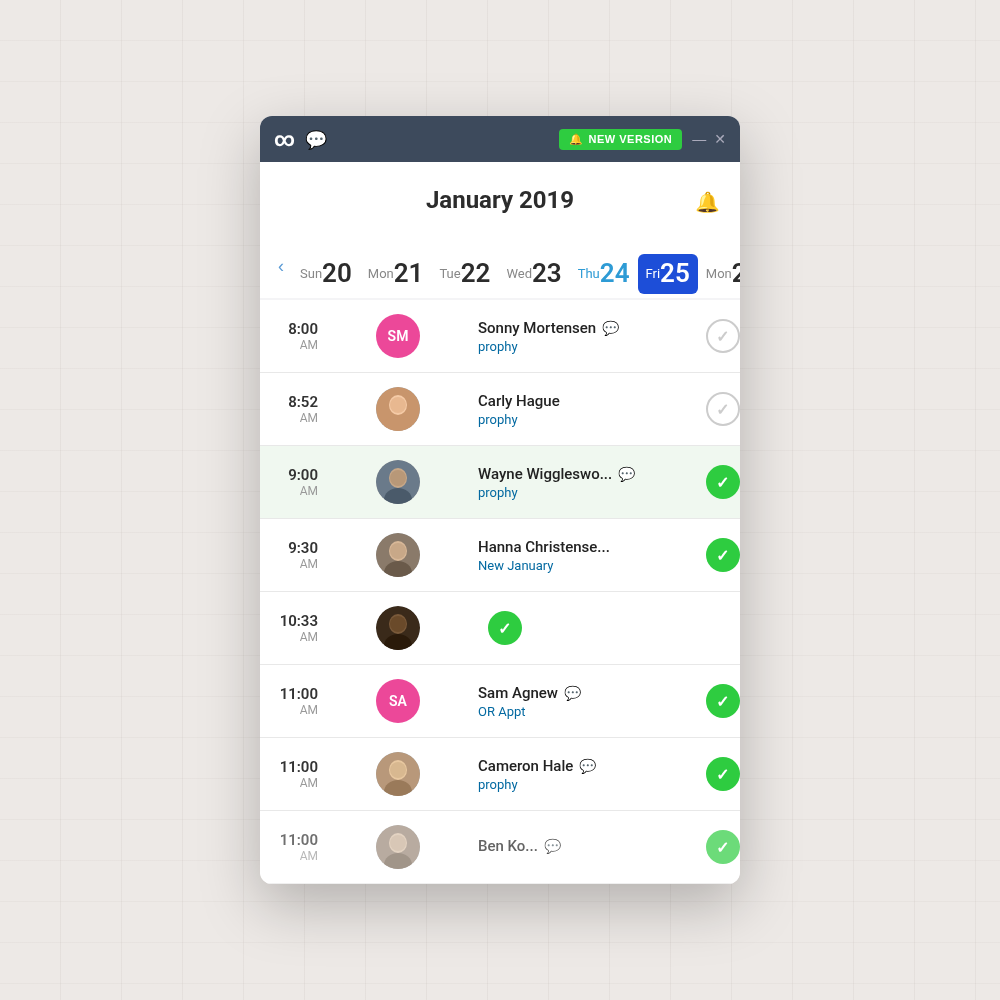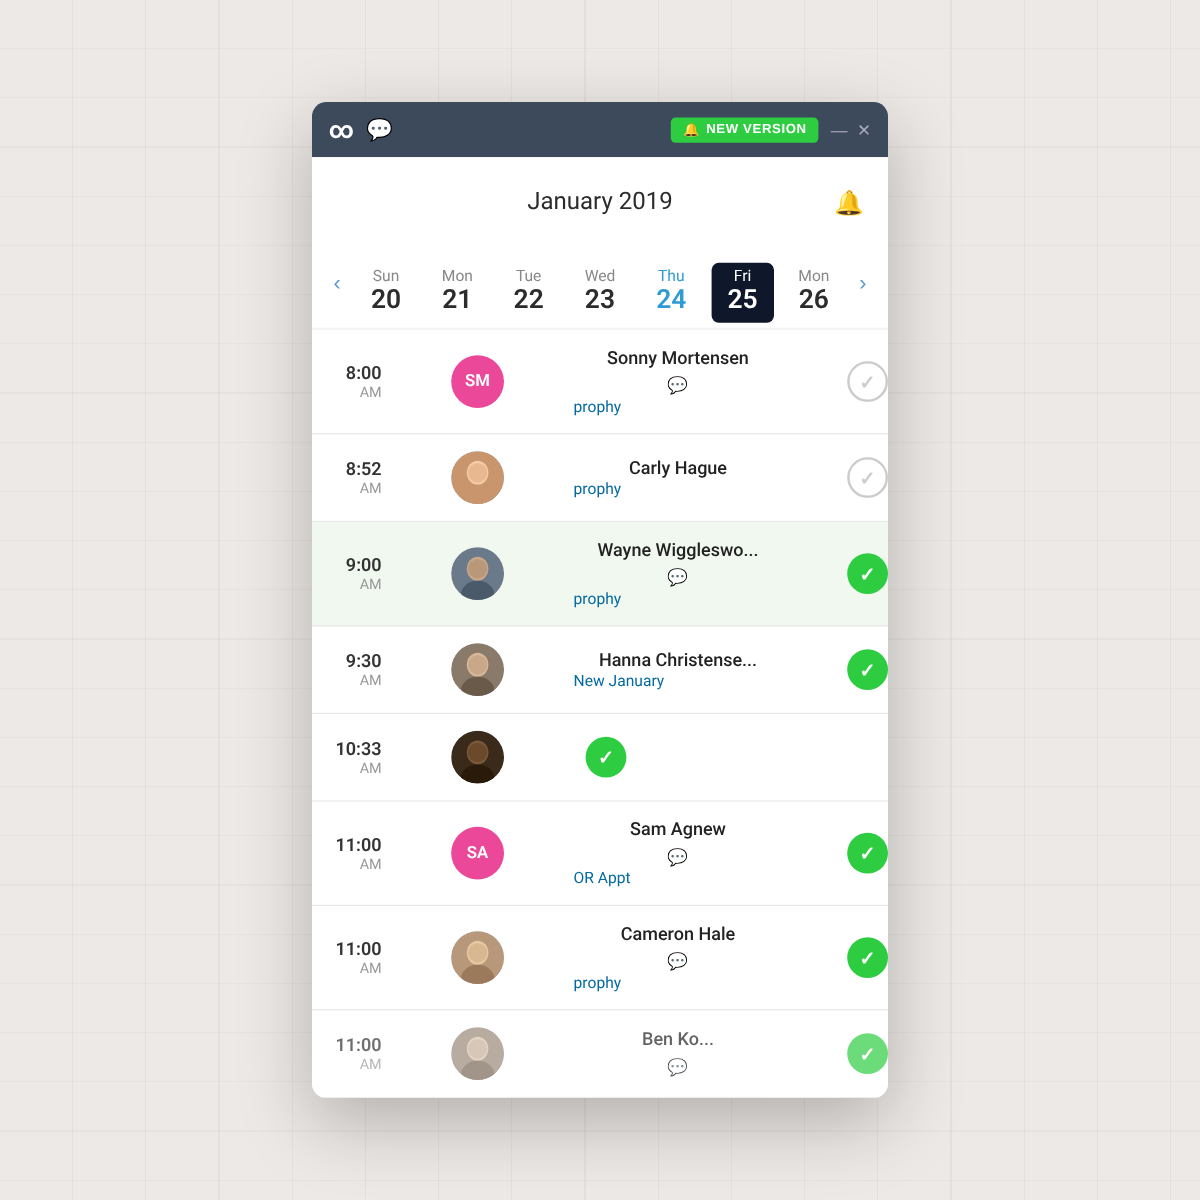--- a/index.html
+++ b/index.html
@@ -90,22 +90,22 @@
       border: none;
     }
 
     
     .header {
       background: white;
       padding: 16px 20px 0;
     }
     .month-title {
       text-align: center;
-      font-size: 20px;
-      font-weight: 400;
+      font-size: 24px;
+      font-weight: 700;
       color: #2c2c2c;
       padding: 8px 0 12px;
       display: flex;
       align-items: center;
       justify-content: center;
       gap: 12px;
     }
     .month-row {
       display: flex;
       align-items: center;
@@ -135,48 +135,48 @@
       background: none;
       border: none;
     }
     .days-row {
       display: flex;
       flex: 1;
       justify-content: space-around;
     }
     .day-col {
       display: flex;
-      flex-direction: column;
+      flex-direction: row;
       align-items: center;
       padding: 4px 8px 6px;
       border-radius: 6px;
       cursor: pointer;
       min-width: 52px;
       margin-top: 16px;
     }
     .day-col.active {
-      background: #0f172a;
+      background: #1d4ed8;
     }
     .day-col.today-col .day-name {
       color: #2e9bd5;
     }
     .day-col.today-col .day-num {
       color: #2e9bd5;
     }
     .day-name {
       font-size: 13px;
       color: #888;
       font-weight: 400;
     }
     .day-col.active .day-name,
     .day-col.active .day-num {
       color: white;
     }
     .day-num {
-      font-size: 22px;
+      font-size: 26px;
       font-weight: 600;
       color: #2c2c2c;
     }
 
     
     .appointments {
       background: white;
       margin-top: 2px;
       overflow-y: auto;
     }
@@ -226,21 +226,20 @@
       background: #aaa;
     }
 
     .appt-info {
       flex: 1;
     }
     .appt-name-row {
       display: flex;
       align-items: center;
       gap: 6px;
-      flex-direction: column;
     }
     .appt-name {
       font-size: 15px;
       font-weight: 500;
       color: #222;
     }
     .appt-chat-icon {
       color: #5b9bd5;
       font-size: 14px;
     }

